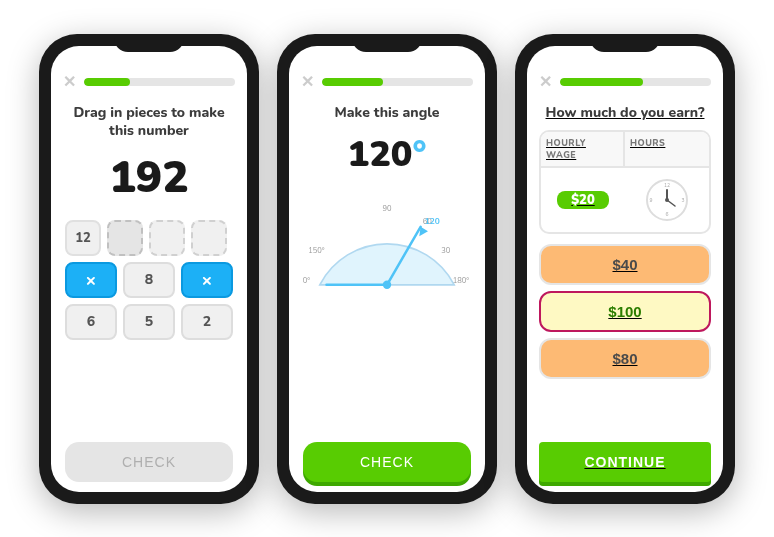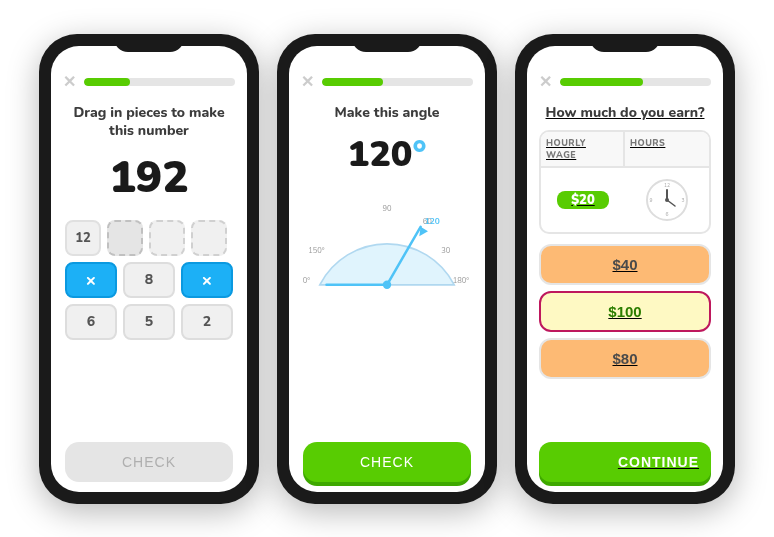--- a/index.html
+++ b/index.html
@@ -267,31 +267,30 @@
       text-align: center;
     }
     .answer-btn-selected {
       background: #fef9c3;
       border: 2px solid #be185d;
       color: #2b7d00;
     }
     .continue-btn {
       width: 100%;
       padding: 12px;
-      border-radius: 12px;
+      border-radius: 4px;
       border: none;
       font-size: 14px;
       font-weight: 900;
       cursor: pointer;
       letter-spacing: 1px;
       background: #58cc02;
       color: #fff;
       box-shadow: 0 4px 0 #3ea800;
       margin-top: auto;
-      text-align: right;
     }
     .row1 {
       display: flex;
       align-items: center;
       gap: 6px;
       margin-bottom: 6px;
     }
   </style>
 </head>
 <body>

